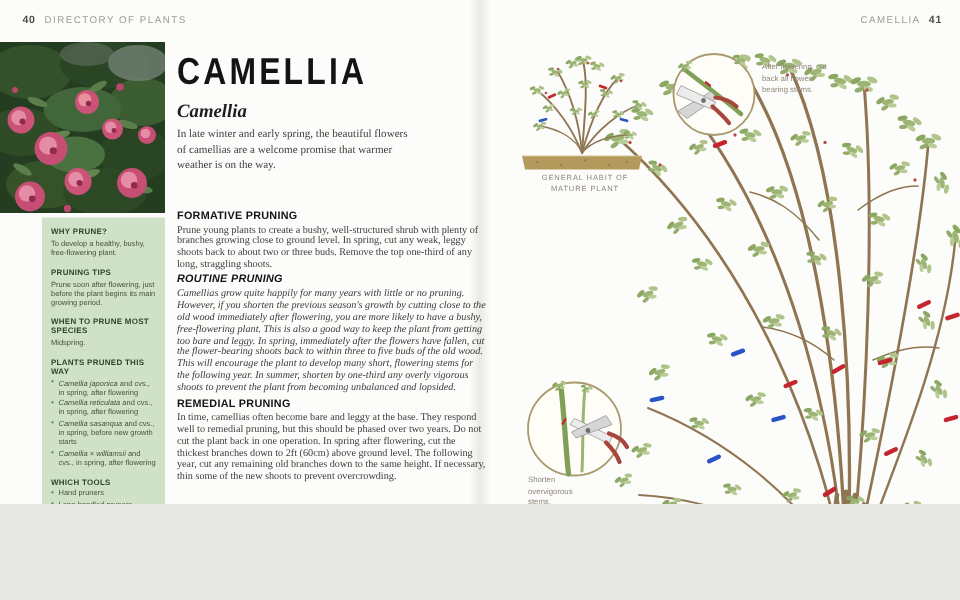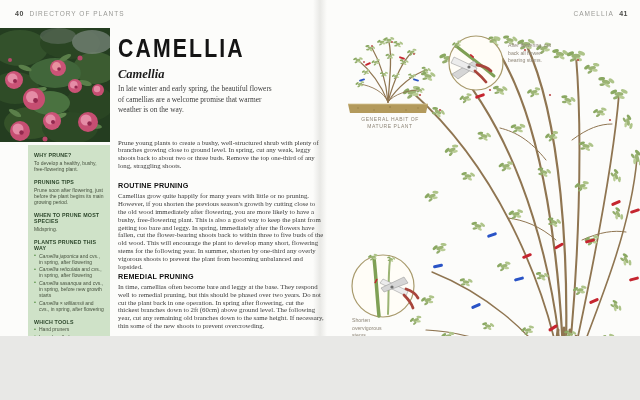--- a/index.html
+++ b/index.html
@@ -31,21 +31,21 @@
   .article h1{margin:0;font-size:25px;font-weight:bold;letter-spacing:2.5px;color:#141414;
               transform:scaleX(.85);transform-origin:left center;white-space:nowrap;}
   .article .latin{margin:4px 0 0;font-family:"Liberation Serif",serif;font-style:italic;
                   font-weight:bold;font-size:12.5px;color:#1d1d1d;}
   .article .intro{margin:2px 0 0;width:158px;font-family:"Liberation Serif",serif;
                   font-size:7.4px;line-height:1.42;color:#3d3d3d;}
   .sec h3{margin:0 0 2px;font-size:7.2px;letter-spacing:.2px;color:#121212;}
   .sec p{margin:0;font-family:"Liberation Serif",serif;font-size:6.8px;line-height:1.16;
          color:#3c3c3c;text-align:left;}
   .sec-formative{margin-top:23px;}
-  .sec-routine{margin-top:11px;}
+  .sec-routine{font-style:italic;}
   .sec-remedial{margin-top:1px;}
   
   .cap{position:absolute;font-size:5.2px;line-height:1.45;color:#8f8779;}
   .cap-habit{left:352px;top:116px;width:76px;text-align:center;letter-spacing:.6px;
              text-transform:uppercase;font-size:5px;}
   .cap-inset-top{left:508px;top:42px;width:48px;}
   .cap-inset-bottom{left:352px;top:317px;width:42px;}
   
   .illo{position:absolute;left:320px;top:0;width:320px;height:400px;}
   
@@ -155,20 +155,21 @@
       <li>Long-handled pruners (loppers)</li>
       <li>Pruning saw</li>
     </ul>
   </aside>
 
   <main class="article">
     <h1>CAMELLIA</h1>
     <p class="latin">Camellia</p>
     <p class="intro">In late winter and early spring, the beautiful flowers of camellias are a welcome promise that warmer weather is on the way.</p>
     <div class="sec sec-formative">
+      <h3>FORMATIVE PRUNING</h3>
       <p>Prune young plants to create a bushy, well-structured shrub with plenty of branches growing close to ground level. In spring, cut any weak, leggy shoots back to about two or three buds. Remove the top one-third of any long, straggling shoots.</p>
     </div>
     <div class="sec sec-routine">
       <h3>ROUTINE PRUNING</h3>
       <p>Camellias grow quite happily for many years with little or no pruning. However, if you shorten the previous season's growth by cutting close to the old wood immediately after flowering, you are more likely to have a bushy, free-flowering plant. This is also a good way to keep the plant from getting too bare and leggy. In spring, immediately after the flowers have fallen, cut the flower-bearing shoots back to within three to five buds of the old wood. This will encourage the plant to develop many short, flowering stems for the following year. In summer, shorten by one-third any overly vigorous shoots to prevent the plant from becoming unbalanced and lopsided.</p>
     </div>
     <div class="sec sec-remedial">
       <h3>REMEDIAL PRUNING</h3>
       <p>In time, camellias often become bare and leggy at the base. They respond well to remedial pruning, but this should be phased over two years. Do not cut the plant back in one operation. In spring after flowering, cut the thickest branches down to 2ft (60cm) above ground level. The following year, cut any remaining old branches down to the same height. If necessary, thin some of the new shoots to prevent overcrowding.</p>
     </div>

